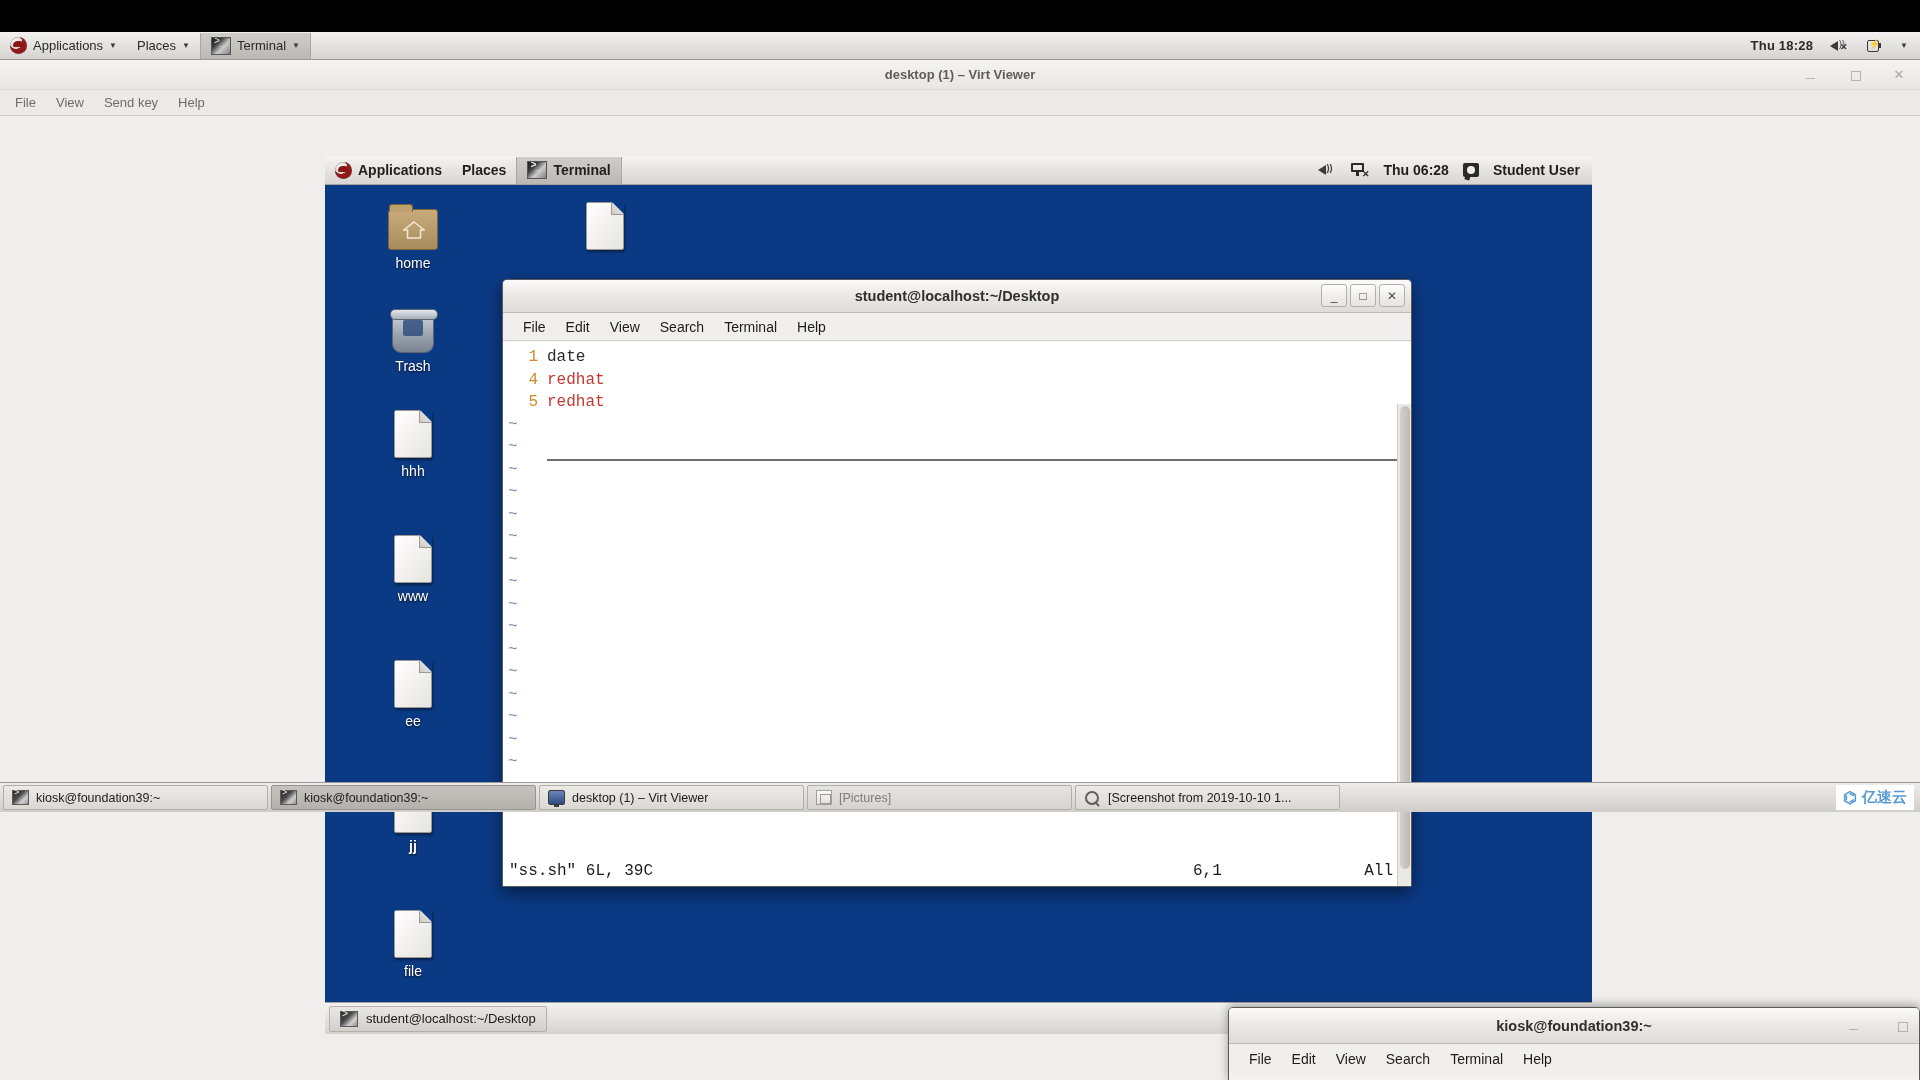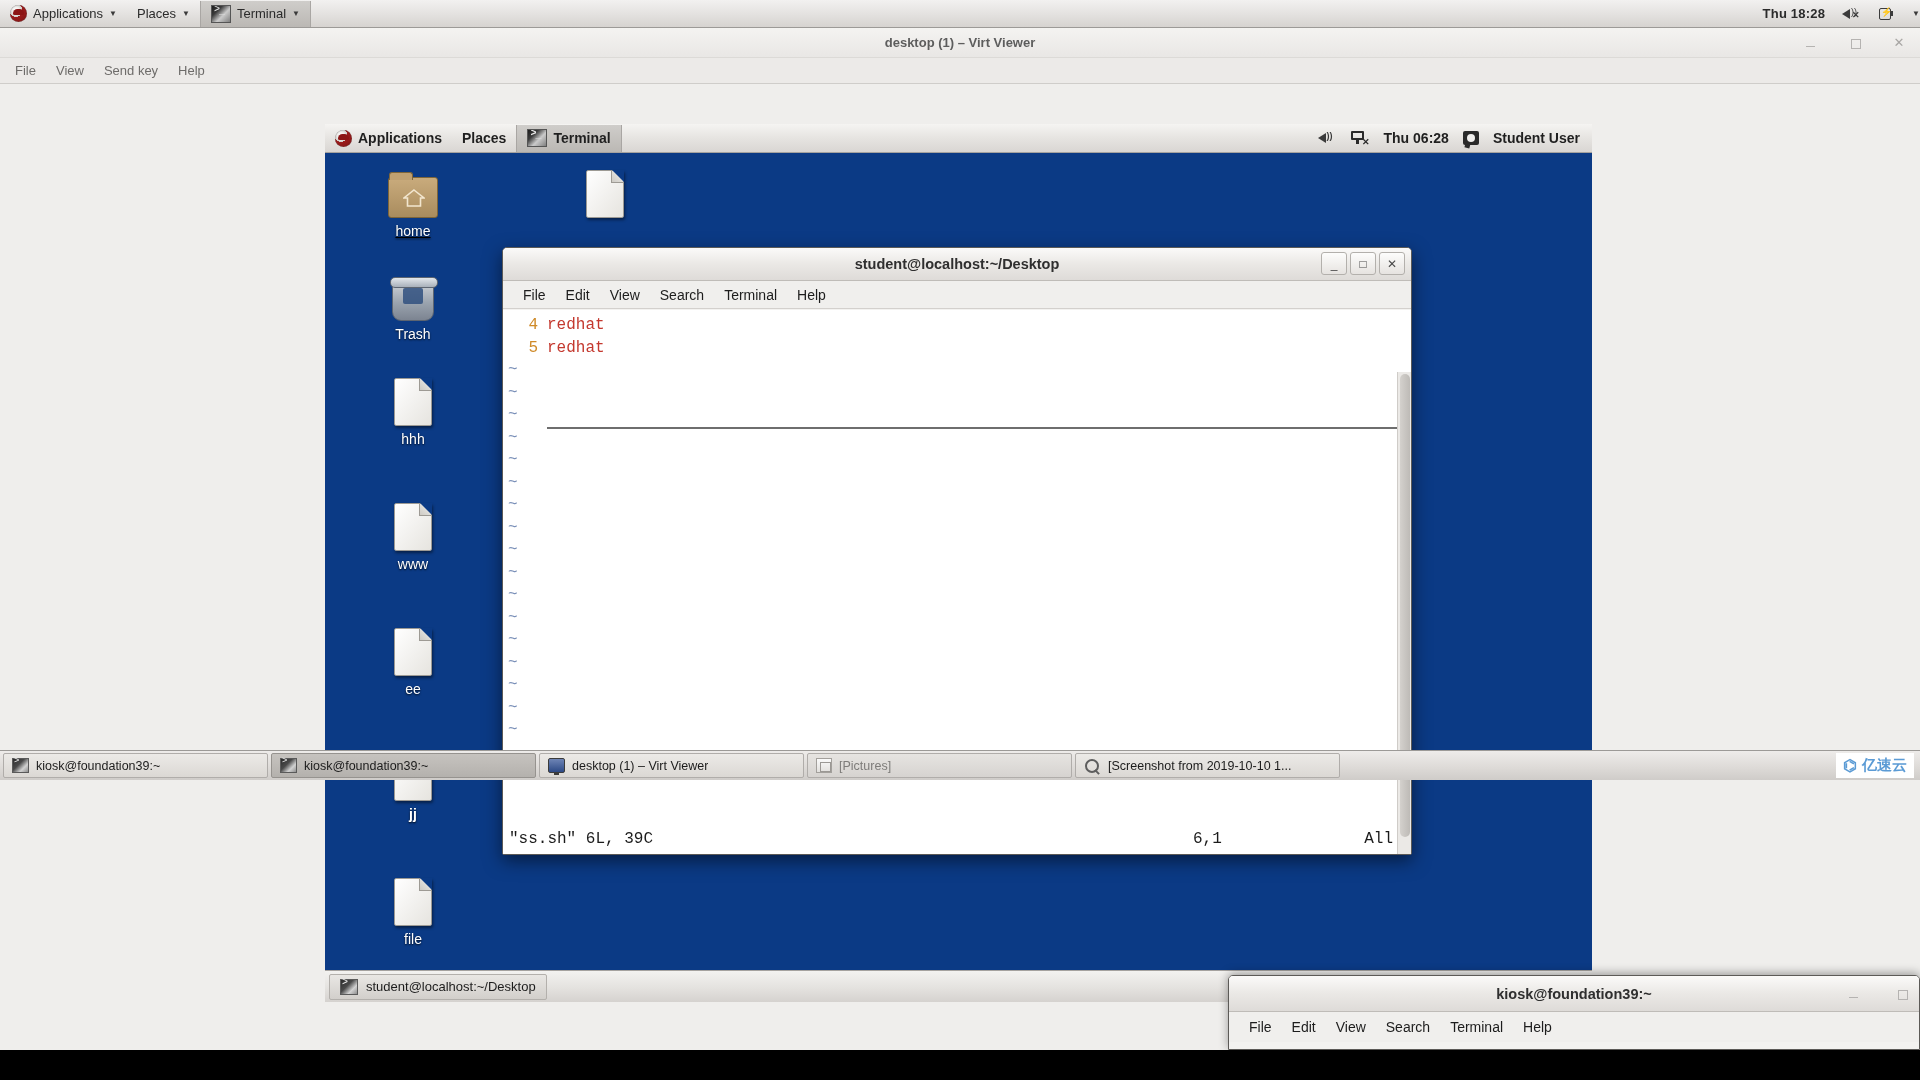--- a/index.html
+++ b/index.html
@@ -4,21 +4,21 @@
 <style>
   * { box-sizing: border-box; margin: 0; padding: 0; }
   html, body {
     width: 1920px; height: 1080px;
     overflow: hidden;
     font-family: "Liberation Sans", sans-serif;
     background: #000;
   }
 
   
-  #host-root { position: relative; width: 1920px; height: 780px; background: #15803d; }
+  #host-root { position: relative; width: 1920px; height: 780px; background: #15803d; margin-top: 32px; }
 
   
   #host-top-panel {
     position: absolute; left: 0; top: 0; width: 1920px; height: 28px;
     background: linear-gradient(to bottom, #f2f1f0 0%, #e3e1df 55%, #d6d3d0 100%);
     border-bottom: 1px solid #9c9a97;
     display: flex; align-items: center;
     font-size: 13px; color: #2b2b2b;
   }
   .panel-item {
@@ -46,21 +46,21 @@
     border: 1px solid #555; position: relative; overflow:hidden;
   }
   .term-mini-icon::before {
     content: ">"; position: absolute; left: 2px; top: -2px; color: #eaeaea; font-size: 10px;
     font-family: "Liberation Mono", monospace;
   }
   .term-mini-icon::after {
     content: "_"; position: absolute; left: 7px; top: 0px; color: #dcdcdc; font-size: 10px;
     font-family: "Liberation Mono", monospace;
   }
-  #host-tray { margin-left: auto; display: flex; align-items: center; gap: 17px; font-size: 13px; }
+  #host-tray { margin-left: auto; display: flex; align-items: center; gap: 17px; padding-right: 12px; font-size: 13px; }
   .tray-clock { font-weight: bold; color: #2b2b2b; letter-spacing: .2px; }
   .tray-ico { position: relative; width: 18px; height: 16px; }
   .spk { width: 0; height: 0; border-style: solid; border-width: 5px 8px 5px 0; border-color: transparent #3b3b3b transparent transparent; position: absolute; left: 0; top: 3px; }
   .spk-x { position: absolute; left: 10px; top: 4px; font-size: 9px; color: #3b3b3b; font-weight: bold; }
   .spk-w1 { position: absolute; left: 9px; top: 1px; font-size: 9px; color: #3b3b3b; }
   .batt { position: absolute; left: 2px; top: 2px; width: 12px; height: 12px; border: 1.6px solid #3b3b3b; border-radius: 2px; }
   .batt::after { content: "⚡"; position: absolute; left: 1px; top: -2px; font-size: 9px; color: #2c7a2c; }
   .batt-cap { position: absolute; left: 14px; top: 5px; width: 2px; height: 5px; background: #3b3b3b; }
 
   
@@ -392,21 +392,21 @@
             <span class="scr"></span>
               <span class="stand"></span>
               <span class="xx">✕</span>
           </span>
           <span>Thu 06:28</span>
           <span class="user-ico"></span>
           <span>Student User</span>
         </div>
       </div>
 
-      <div class="desk-icon" style="left:45px; top:42px;text-decoration:underline;">
+      <div class="desk-icon" style="left:45px; top:42px;">
         <div class="glyph">
           <span class="ico-folder">
             <svg class="house" viewBox="0 0 22 18">
               <path d="M11 1 L21 9 L17.5 9 L17.5 17 L4.5 17 L4.5 9 L1 9 Z" fill="none" stroke="#f2e6cf" stroke-width="1.6"></path>
             </svg>
           </span>
         </div>
         <div class="lbl">home</div>
       </div>
 
@@ -488,20 +488,21 @@
           <span class="tmenu">Edit</span>
           <span class="tmenu">View</span>
           <span class="tmenu">Search</span>
           <span class="tmenu">Terminal</span>
           <span class="tmenu">Help</span>
         </div>
 
         <div id="vim-body">
           <div id="vim-text">
             <div id="vim-lines">
+                <div class="vline"><span class="lnum">1</span><span class="tok-plain">date</span></div>
                 <div class="vline"><span class="lnum">4</span><span class="tok-str">redhat</span></div>
                 <div class="vline"><span class="lnum">5</span><span class="tok-str">redhat</span></div>
               </div>
             <div class="cursor-underline"></div>
             <div id="vim-tildes">
                 <div class="vline tilde">~</div>
                 <div class="vline tilde">~</div>
                 <div class="vline tilde">~</div>
                 <div class="vline tilde">~</div>
                 <div class="vline tilde">~</div>

